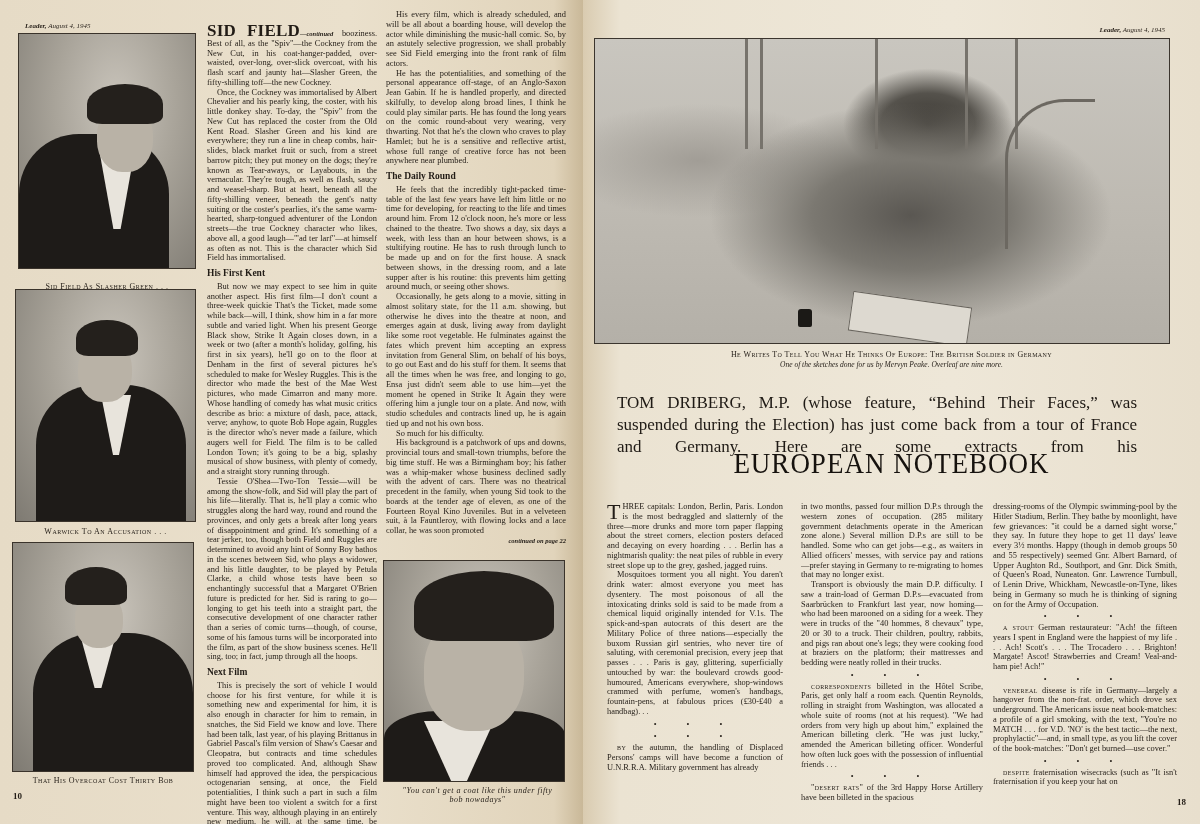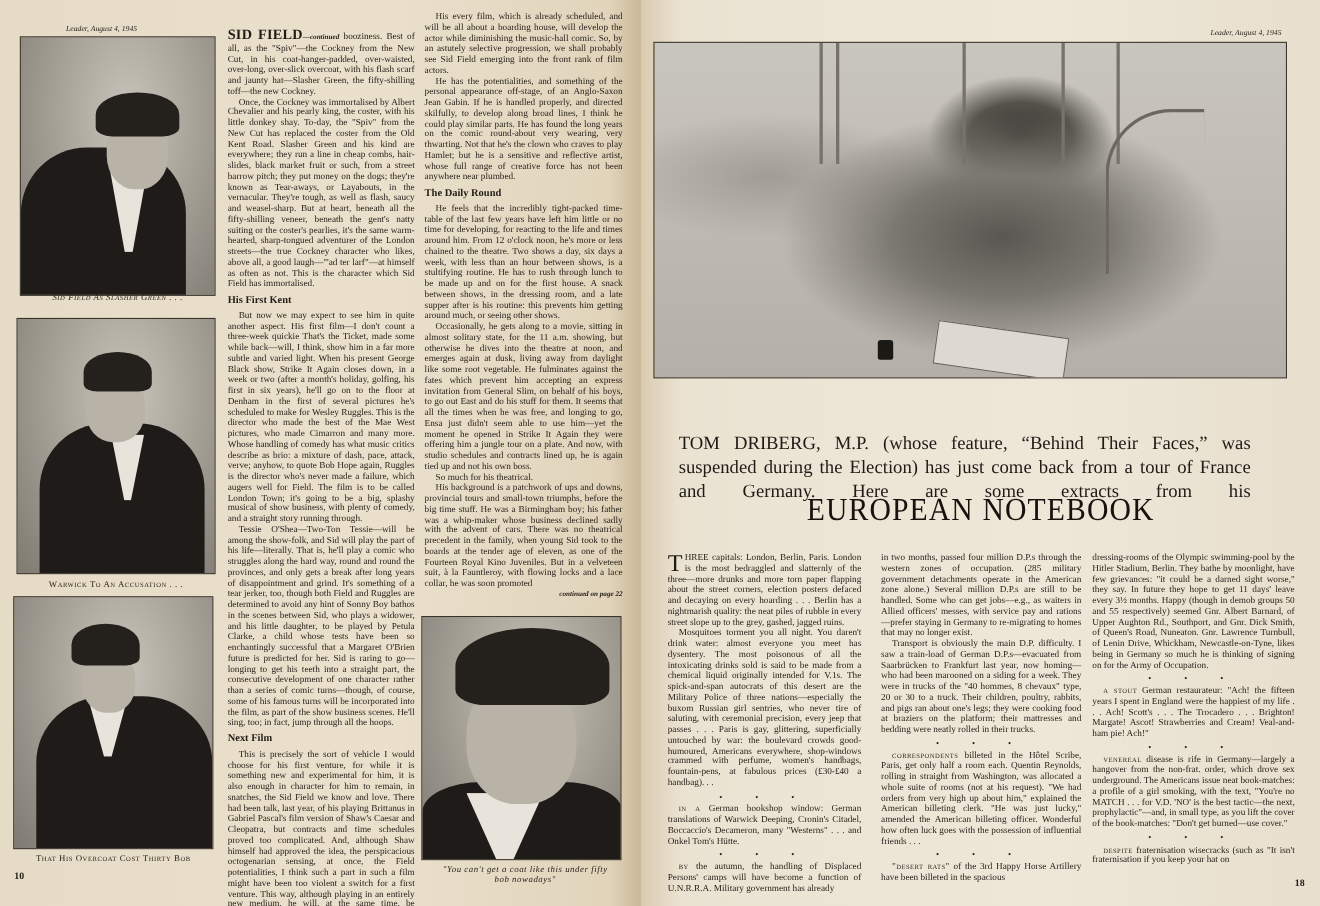--- a/index.html
+++ b/index.html
@@ -17,21 +17,21 @@
     overflow: hidden;
   }
   .page-right {
     position: absolute; left: 583px; top: 0; width: 617px; height: 824px;
     background: linear-gradient(90deg, #d9cbb0 0%, #ebe3d2 6%, #eee7d8 60%, #e8dfcd 100%);
     overflow: hidden;
   }
   .folio {
     position: absolute; font-style: italic; font-size: 7px; color: #2a231c;
   }
-  .folio b { font-style: italic; font-weight: normal; margin-left: 35px; }
+  .folio b { font-style: italic; font-weight: bold; }
   .photo {
     position: absolute; border: 1px solid #3a332b;
     background: radial-gradient(ellipse at 55% 30%, #c9c4bb 0%, #a8a399 45%, #7e7a72 100%);
     overflow: hidden;
   }
   .photo .figure {
     position: absolute; background: #1e1b18; border-radius: 40% 40% 8% 8%;
   }
   .photo .head {
     position: absolute; background: #b9b2a6; border-radius: 45%;
@@ -46,21 +46,21 @@
     position: absolute; font-variant: small-caps; font-size: 8px; letter-spacing: 0.5px;
     text-align: center; color: #231d17;
   }
   .col {
     position: absolute; font-size: 8.4px; line-height: 9.75px; text-align: justify;
     hyphens: auto; color: #221c16;
   }
   .col p { text-indent: 10px; margin-bottom: 0; }
   .col p.noind { text-indent: 0; }
   .col h3 { font-size: 9.5px; font-weight: bold; margin: 6px 0 3px; }
-  .col .head1 { font-size: 13px; font-weight: bold; display: inline; letter-spacing: 0.2px; }
+  .col .head1 { font-size: 17px; font-weight: bold; display: inline; letter-spacing: 0.2px; }
   .col .contd { font-style: italic; font-size: 6.5px; font-weight: bold; }
   .contd-note { font-style: italic; font-size: 6.5px; font-weight: bold; text-align: right; }
   .drawing {
     position: absolute; left: 11px; top: 38px; width: 576px; height: 306px;
     border: 1px solid #3b352e;
     background:
       radial-gradient(ellipse at 55% 58%, #5a5752 0%, #7b7871 22%, transparent 45%),
       radial-gradient(ellipse at 58% 28%, #3b3833 0%, #55524c 10%, transparent 18%),
       radial-gradient(ellipse at 18% 40%, #a19d96 0%, transparent 22%),
       linear-gradient(180deg, #c9c6bf 0%, #bdb9b1 60%, #b4b0a8 100%);
@@ -104,21 +104,21 @@
       <b>Leader,</b>
       <span>August 4, 1945</span>
     </div>
 
     <div class="photo" style="left:18px;top:33px;width:178px;height:236px;">
       <div class="figure" style="left:0;top:100px;width:150px;height:150px;"></div>
       <div class="scarf" style="left:80px;top:115px;width:36px;height:80px;"></div>
       <div class="head" style="left:78px;top:70px;width:56px;height:68px;"></div>
       <div class="hat" style="left:68px;top:50px;width:76px;height:40px;"></div>
     </div>
-    <div class="caption-sc" style="left:18px;top:266px;width:178px;font-style:italic;">Sid Field As Slasher Green . . .</div>
+    <div class="caption-sc" style="left:18px;top:282px;width:178px;">Sid Field As Slasher Green . . .</div>
 
     <div class="photo" style="left:15px;top:289px;width:181px;height:233px;">
       <div class="figure" style="left:20px;top:95px;width:150px;height:150px;"></div>
       <div class="scarf" style="left:85px;top:105px;width:30px;height:60px;"></div>
       <div class="head" style="left:62px;top:50px;width:54px;height:62px;"></div>
       <div class="hat" style="left:60px;top:30px;width:62px;height:36px;"></div>
     </div>
     <div class="caption-sc" style="left:15px;top:527px;width:181px;">Warwick To An Accusation . . .</div>
 
     <div class="photo" style="left:12px;top:542px;width:182px;height:230px;">
@@ -139,21 +139,21 @@
       <h3>Next Film</h3>
       <p>This is precisely the sort of vehicle I would choose for his first venture, for while it is something new and experimental for him, it is also enough in character for him to remain, in snatches, the Sid Field we know and love. There had been talk, last year, of his playing Brittanus in Gabriel Pascal's film version of Shaw's Caesar and Cleopatra, but contracts and time schedules proved too complicated. And, although Shaw himself had approved the idea, the perspicacious octogenarian sensing, at once, the Field potentialities, I think such a part in such a film might have been too violent a switch for a first venture. This way, although playing in an entirely new medium, he will, at the same time, be working along familiar lines, to a great extent.</p>
     </div>
 
     <div class="col" style="left:386px;top:10px;width:180px;">
       <p>His every film, which is already scheduled, and will be all about a boarding house, will develop the actor while diminishing the music-hall comic. So, by an astutely selective progression, we shall probably see Sid Field emerging into the front rank of film actors.</p>
       <p>He has the potentialities, and something of the personal appearance off-stage, of an Anglo-Saxon Jean Gabin. If he is handled properly, and directed skilfully, to develop along broad lines, I think he could play similar parts. He has found the long years on the comic round-about very wearing, very thwarting. Not that he's the clown who craves to play Hamlet; but he is a sensitive and reflective artist, whose full range of creative force has not been anywhere near plumbed.</p>
       <h3>The Daily Round</h3>
       <p>He feels that the incredibly tight-packed time-table of the last few years have left him little or no time for developing, for reacting to the life and times around him. From 12 o'clock noon, he's more or less chained to the theatre. Two shows a day, six days a week, with less than an hour between shows, is a stultifying routine. He has to rush through lunch to be made up and on for the first house. A snack between shows, in the dressing room, and a late supper after is his routine: this prevents him getting around much, or seeing other shows.</p>
       <p>Occasionally, he gets along to a movie, sitting in almost solitary state, for the 11 a.m. showing, but otherwise he dives into the theatre at noon, and emerges again at dusk, living away from daylight like some root vegetable. He fulminates against the fates which prevent him accepting an express invitation from General Slim, on behalf of his boys, to go out East and do his stuff for them. It seems that all the times when he was free, and longing to go, Ensa just didn't seem able to use him—yet the moment he opened in Strike It Again they were offering him a jungle tour on a plate. And now, with studio schedules and contracts lined up, he is again tied up and not his own boss.</p>
-      <p>So much for his theatrical.</p>
+      <p>So much for his difficulty.</p>
       <p>His background is a patchwork of ups and downs, provincial tours and small-town triumphs, before the big time stuff. He was a Birmingham boy; his father was a whip-maker whose business declined sadly with the advent of cars. There was no theatrical precedent in the family, when young Sid took to the boards at the tender age of eleven, as one of the Fourteen Royal Kino Juveniles. But in a velveteen suit, à la Fauntleroy, with flowing locks and a lace collar, he was soon promoted</p>
       <div class="contd-note">continued on page 22</div>
     </div>
 
     <div class="photo" style="left:383px;top:560px;width:182px;height:222px;">
       <div class="figure" style="left:0;top:150px;width:182px;height:90px;border-radius:30% 30% 0 0;"></div>
       <div class="scarf" style="left:40px;top:160px;width:70px;height:62px;"></div>
       <div class="head" style="left:40px;top:55px;width:100px;height:115px;"></div>
       <div class="hat" style="left:30px;top:10px;width:140px;height:70px;"></div>
     </div>
@@ -173,30 +173,33 @@
       <div class="window-bar" style="left:150px;"></div>
       <div class="window-bar" style="left:165px;"></div>
       <div class="window-bar" style="left:280px;"></div>
       <div class="window-bar" style="left:370px;"></div>
       <div class="window-bar" style="left:420px;"></div>
       <div class="chair"></div>
       <div class="paper"></div>
       <div class="ink"></div>
     </div>
 
+    <div class="sketch-caption" style="top:350px;">
+      <div class="sc">He Writes To Tell You What He Thinks Of Europe: The British Soldier in Germany</div>
+      <div class="it">One of the sketches done for us by Mervyn Peake. Overleaf are nine more.</div>
+    </div>
 
     <div class="intro">TOM DRIBERG, M.P. (whose feature, “Behind Their Faces,” was suspended during the Election) has just come back from a tour of France and Germany. Here are some extracts from his</div>
 
     <div class="big-title">EUROPEAN NOTEBOOK</div>
 
     <div class="col r-col" style="left:24px;top:502px;width:176px;">
       <p class="noind"><span class="dropcap">T</span><span>HREE capitals: London, Berlin, Paris. London is the most bedraggled and slatternly of the three—more drunks and more torn paper flapping about the street corners, election posters defaced and decaying on every hoarding . . . Berlin has a nightmarish quality: the neat piles of rubble in every street slope up to the grey, gashed, jagged ruins.</span></p>
       <p>Mosquitoes torment you all night. You daren't drink water: almost everyone you meet has dysentery. The most poisonous of all the intoxicating drinks sold is said to be made from a chemical liquid originally intended for V.1s. The spick-and-span autocrats of this desert are the Military Police of three nations—especially the buxom Russian girl sentries, who never tire of saluting, with ceremonial precision, every jeep that passes . . . Paris is gay, glittering, superficially untouched by war: the boulevard crowds good-humoured, Americans everywhere, shop-windows crammed with perfume, women's handbags, fountain-pens, at fabulous prices (£30-£40 a handbag). . .</p>
       <div class="dots">• • •</div>
-      <p><span class="sc-lead">in a</span> <span>German bookshop window: German translations of Warwick Deeping, Cronin's Citadel, Boccaccio's Decameron, many "Westerns" . . . and Onkel Tom's Hütte.</span></p>
       <div class="dots">• • •</div>
       <p><span class="sc-lead">by</span> <span>the autumn, the handling of Displaced Persons' camps will have become a function of U.N.R.R.A. Military government has already</span></p>
     </div>
 
     <div class="col r-col" style="left:218px;top:502px;width:182px;">
       <p class="noind">in two months, passed four million D.P.s through the western zones of occupation. (285 military government detachments operate in the American zone alone.) Several million D.P.s are still to be handled. Some who can get jobs—e.g., as waiters in Allied officers' messes, with service pay and rations—prefer staying in Germany to re-migrating to homes that may no longer exist.</p>
       <p>Transport is obviously the main D.P. difficulty. I saw a train-load of German D.P.s—evacuated from Saarbrücken to Frankfurt last year, now homing—who had been marooned on a siding for a week. They were in trucks of the "40 hommes, 8 chevaux" type, 20 or 30 to a truck. Their children, poultry, rabbits, and pigs ran about one's legs; they were cooking food at braziers on the platform; their mattresses and bedding were neatly rolled in their trucks.</p>
       <div class="dots">• • •</div>
       <p><span class="sc-lead">correspondents</span> <span>billeted in the Hôtel Scribe, Paris, get only half a room each. Quentin Reynolds, rolling in straight from Washington, was allocated a whole suite of rooms (not at his request). "We had orders from very high up about him," explained the American billeting clerk. "He was just lucky," amended the American billeting officer. Wonderful how often luck goes with the possession of influential friends . . .</span></p>
       <div class="dots">• • •</div>

